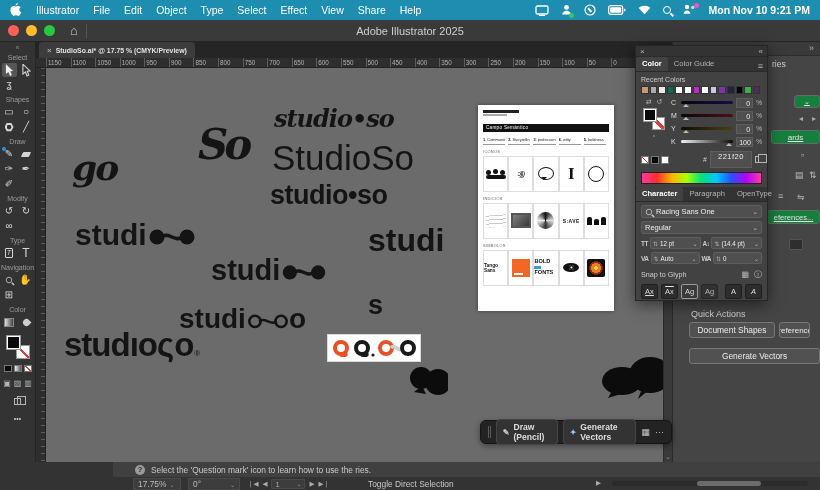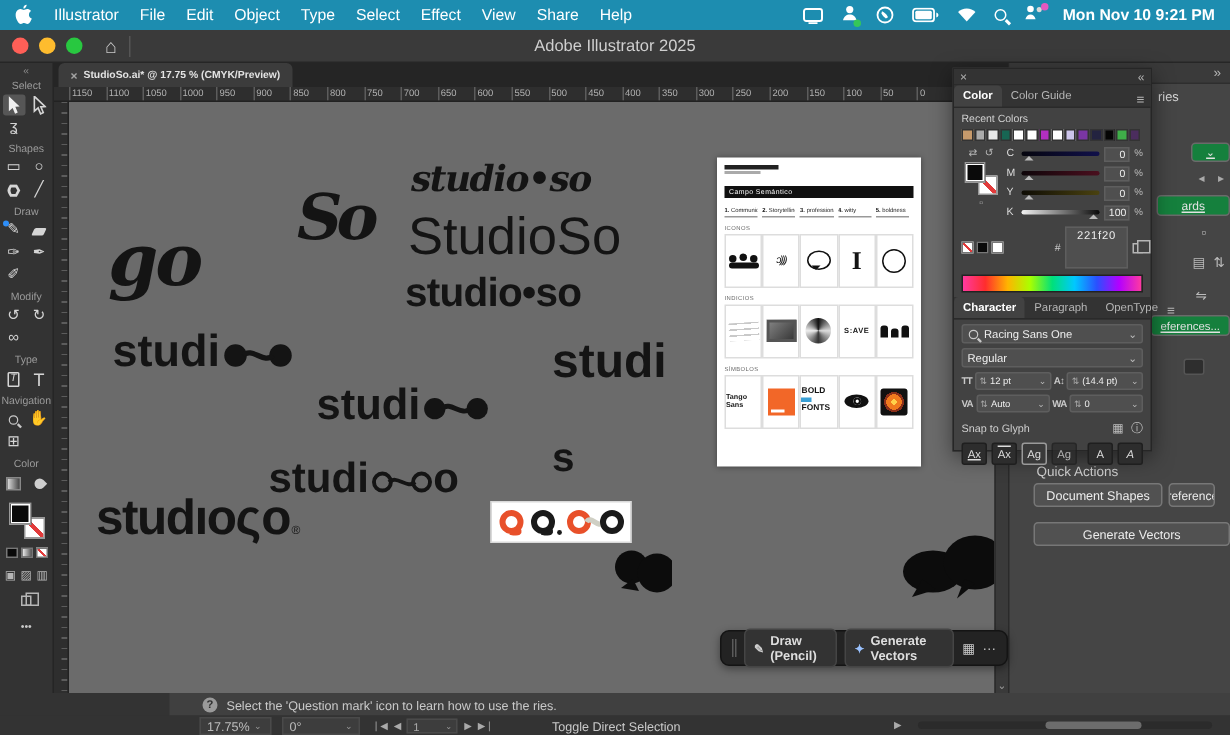--- a/index.html
+++ b/index.html
@@ -153,21 +153,21 @@
   .ch:nth-child(2) .track{background:linear-gradient(90deg,#0e0509,#4a0f1e);}
   .ch:nth-child(3) .track{background:linear-gradient(90deg,#0e0c04,#4a4210);}
   .ch:nth-child(4) .track{background:linear-gradient(90deg,#f2f2f2,#0a0a0a);}
   .ch:nth-child(4) .track i{left:auto;right:3%;}
   .ch .val{width:17px;height:10px;background:#4f4f4f;border:1px solid #5e5e5e;font-size:7px;color:#eee;text-align:right;padding:0 2px;line-height:9px;}
   .ch .pct{font-size:6.5px;color:#bbb;}
   .hexrow{display:flex;align-items:center;gap:3px;margin-top:5px;}
   .hexrow .trio{display:flex;gap:2px;margin-right:auto;}
   .hexrow .trio i{width:8px;height:8px;border:1px solid #777;display:block;}
   .hexrow .hash{font-size:7px;color:#ccc;}
-  .hexbox{width:42px;height:28px;background:#4f4f4f;border:1px solid #5e5e5e;color:#eee;font-size:7.5px;letter-spacing:.5px;text-align:center;line-height:10px;}
+  .hexbox{width:42px;height:17px;background:#4f4f4f;border:1px solid #5e5e5e;color:#eee;font-size:7.5px;letter-spacing:.5px;text-align:center;line-height:10px;}
   .spectrum{height:12px;margin-top:4px;border:1px solid #222;background:linear-gradient(90deg,#ff3aa0,#ff2d2d,#ffb400,#aaff00,#00e07a,#00c8ff,#2a50ff,#b400ff,#ff3aa0);}
   .crow{display:flex;align-items:center;gap:2px;margin-top:3px;}
   .field{flex:1;height:13px;background:#4f4f4f;border:1px solid #5e5e5e;border-radius:2px;display:flex;align-items:center;gap:3px;padding:0 3px;color:#eee;font-size:7.5px;}
   .field .chev{margin-left:auto;color:#bbb;font-size:7px;}
   .icn{color:#c9c9c9;font-size:6.5px;font-weight:bold;letter-spacing:-.5px;}
   .minibox{height:12px;background:#4f4f4f;border:1px solid #5e5e5e;border-radius:2px;display:flex;align-items:center;gap:2px;padding:0 2px;color:#eee;font-size:6.3px;flex:1;}
   .minibox .st{color:#aaa;font-size:6px;}
   .minibox .chev{margin-left:auto;color:#bbb;font-size:6px;}
   .snaprow{display:flex;align-items:center;margin-top:5px;gap:5px;}
   .snaprow .t{font-size:7.2px;color:#cfcfcf;margin-right:auto;}
@@ -366,21 +366,21 @@
     <span>150</span>
     <span>100</span>
     <span>50</span>
     <span>0</span>
   </div>
 <div class="abs vruler"></div>
 
 <div class="abs canvas">
 
   <div class="lg flex" style="left:29px;top:78px;align-items:baseline">
-      <span class="dserif" style="font-style:italic;font-weight:bold;font-size:48px;margin-left:-3px;letter-spacing:-2px">go</span>
+      <span class="dserif" style="font-style:italic;font-weight:bold;font-size:36px;margin-left:-3px;letter-spacing:-2px">go</span>
   </div>
   <div class="lg dserif" style="left:152px;top:52px;font-style:italic;font-weight:bold;font-size:42px;letter-spacing:-4px">So</div>
   <div class="lg dserif" style="left:228px;top:36px;font-style:italic;font-weight:bold;font-size:24px;letter-spacing:-1px">studio•so</div>
   <div class="lg serif" style="left:226px;top:70px;font-size:35px">StudioSo</div>
   <div class="lg sans" style="left:224px;top:112px;font-weight:800;font-size:27px;letter-spacing:-.5px">studio•so</div>
 
   <div class="lg flex" style="left:29px;top:150px">
     <span class="sans" style="font-weight:800;font-size:30px">studi</span>
     <svg class="dot-mark" width="46" height="18" viewBox="0 0 46 18">
         <circle cx="8" cy="10" r="7.5" fill="#141414"></circle>

